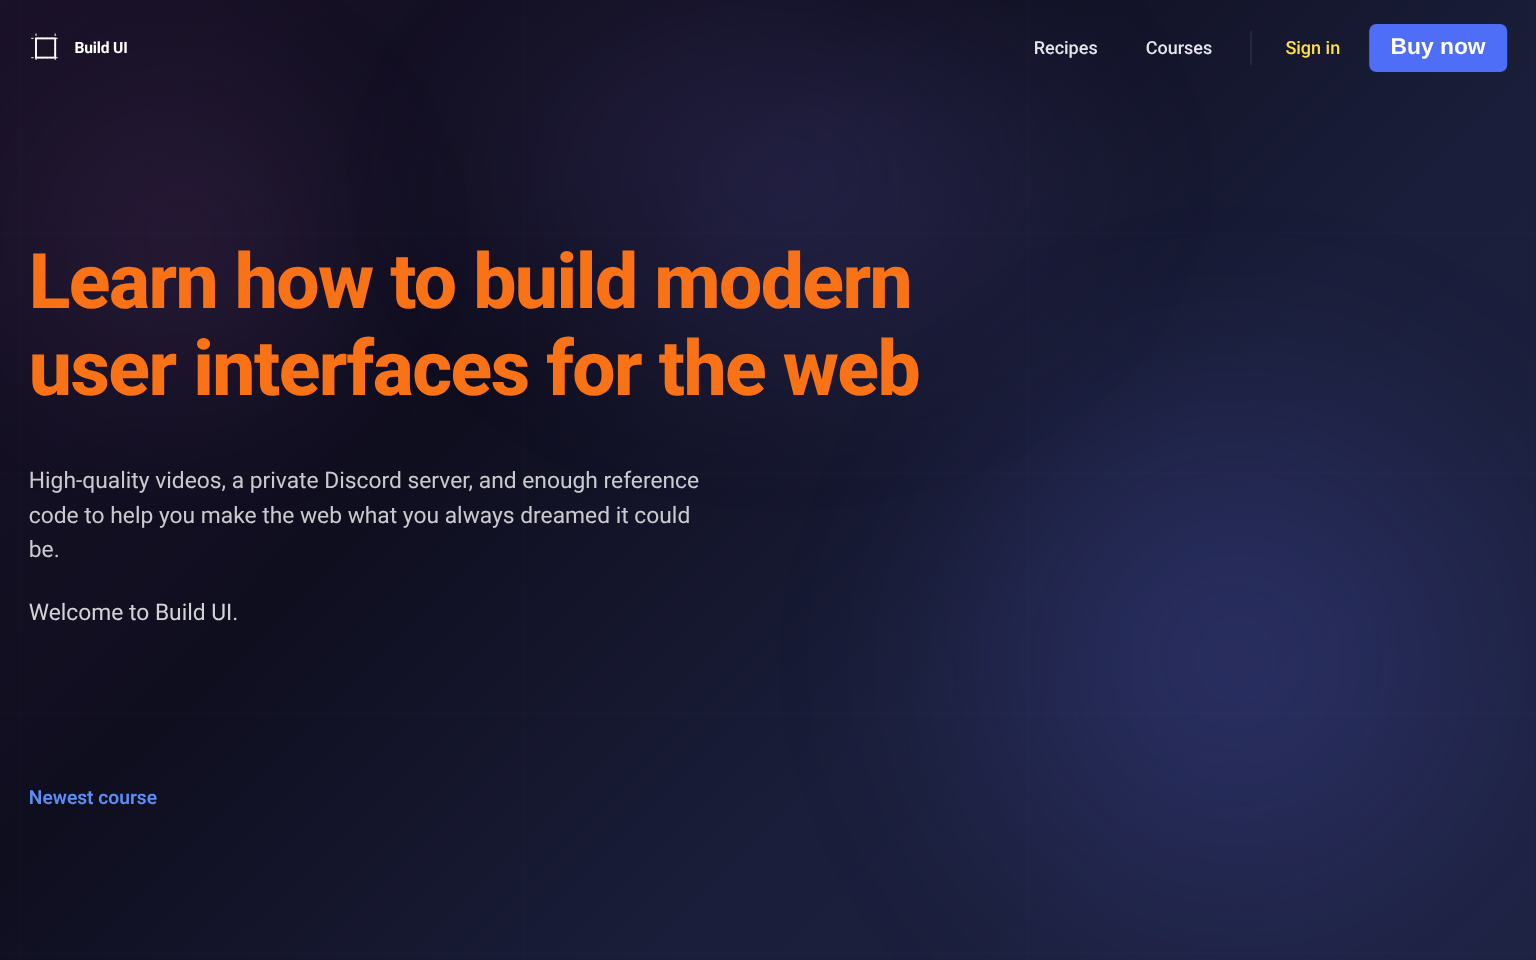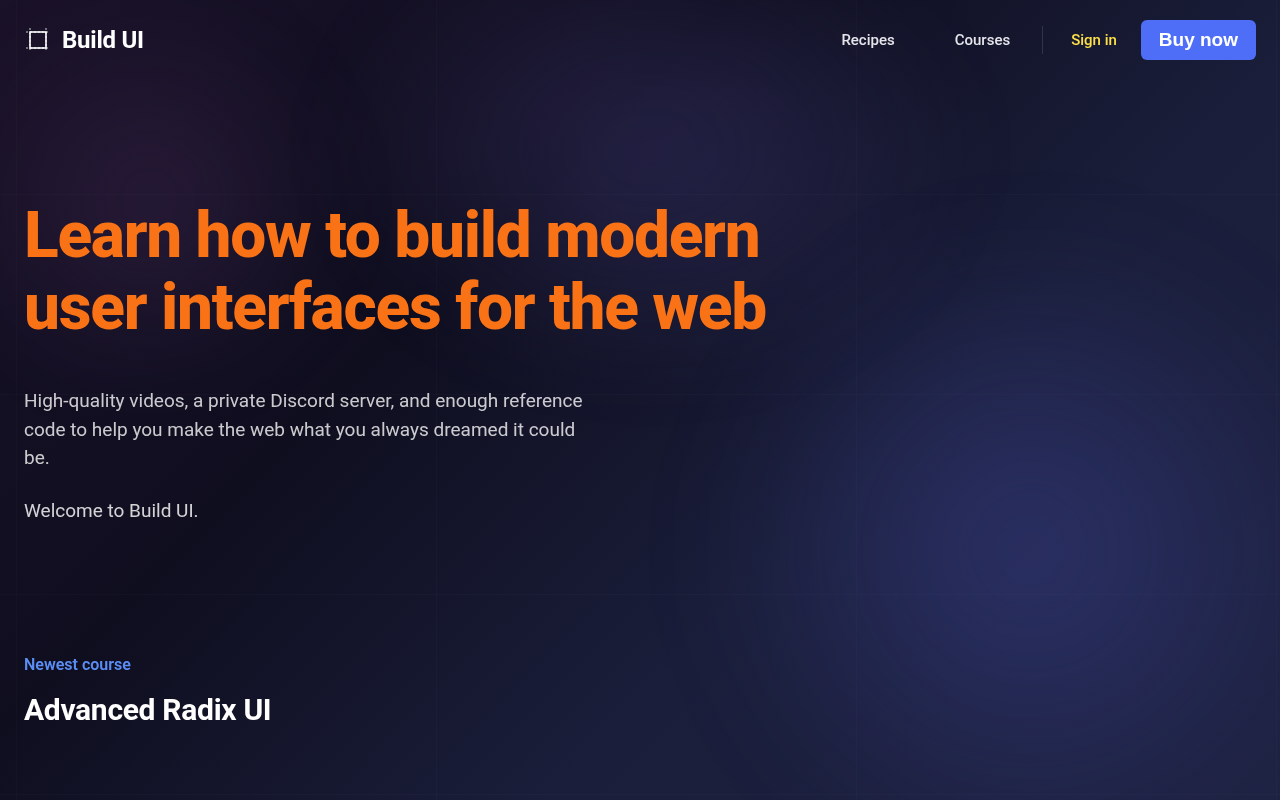--- a/index.html
+++ b/index.html
@@ -97,36 +97,36 @@
     
     .logo-icon {
       width: 28px;
       height: 28px;
       display: flex;
       align-items: center;
       justify-content: center;
     }
     
     .logo-text {
-      font-size: 24px;
+      font-size: 13px;
       font-weight: 700;
       color: #ffffff;
       letter-spacing: -0.01em;
     }
     
     .nav-right {
       display: flex;
       align-items: center;
       gap: 0;
     }
     
     .nav-links {
       display: flex;
       align-items: center;
-      gap: 60px;
+      gap: 40px;
       padding-right: 32px;
     }
     
     .nav-link {
       color: #e5e5eb;
       font-size: 15px;
       font-weight: 500;
       cursor: pointer;
     }
     
@@ -249,15 +249,14 @@
   </header>
 
   <section class="hero">
     <h1 class="hero-title">Learn how to build modern user interfaces for the web</h1>
     <p class="hero-sub">High-quality videos, a private Discord server, and enough reference code to help you make the web what you always dreamed it could be.</p>
     <p class="hero-welcome">Welcome to Build UI.</p>
   </section>
 
   <section class="course-section">
     <div class="course-label">Newest course</div>
-    <h2 class="course-title">Advanced Radix UI</h2>
   </section>
 </div>
 
 </body></html>

